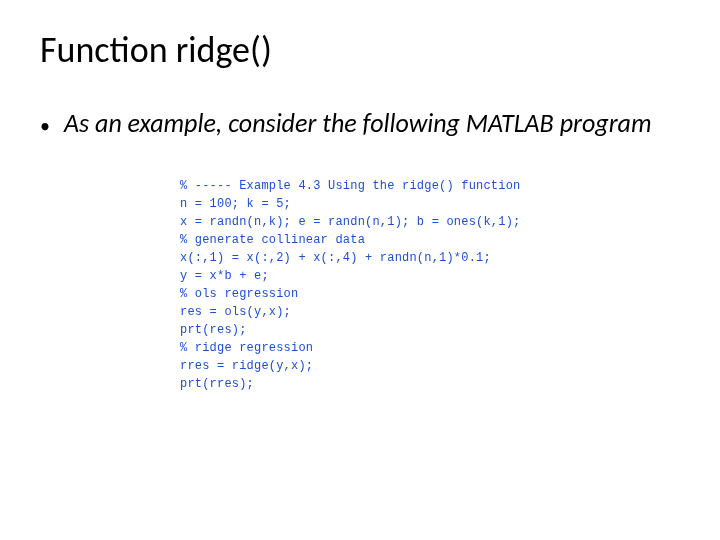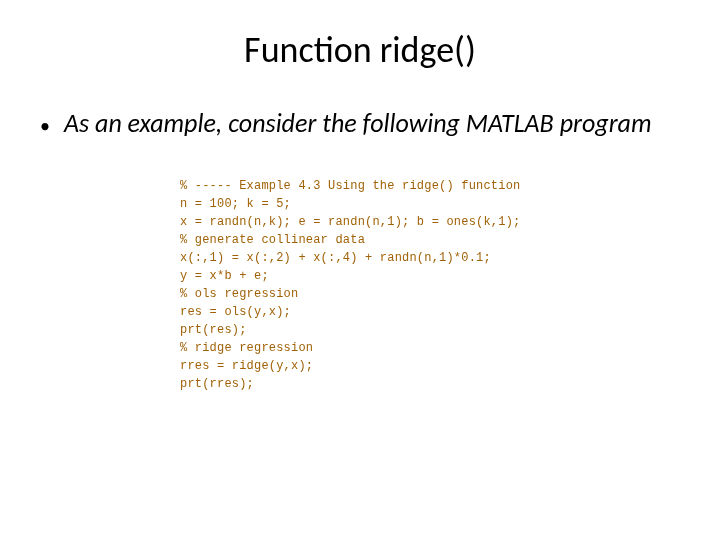--- a/index.html
+++ b/index.html
@@ -1,30 +1,30 @@
 <!DOCTYPE html>
 <html><head>
 <meta charset="utf-8">
 <style>
   * { margin: 0; padding: 0; box-sizing: border-box; }
   html, body { width: 720px; height: 540px; background: #fff; font-family: Calibri, 'Segoe UI', Arial, sans-serif; color: #000; }
   .slide { width: 720px; height: 540px; position: relative; padding: 20px 40px; }
-  .title { font-size: 36px; font-weight: 400; text-align: center; margin-top: 8px; margin-bottom: 36px; }
+  .title { font-size: 36px; font-weight: 400; margin-top: 8px; margin-bottom: 36px; }
   .body { font-size: 26px; line-height: 1.2; }
   .bullet-row { display: flex; align-items: flex-start; }
   .bullet-dot { font-size: 20px; margin-right: 14px; margin-top: 6px; }
   .bullet-text { flex: 1; font-style: italic; }
   .code-block {
     font-family: 'Courier New', Courier, monospace;
     font-size: 12px;
     line-height: 1.5;
     white-space: pre;
     margin-top: 38px;
     margin-left: 140px;
-    color: #a16207;
+    color: #1d4ed8;
     letter-spacing: 0.2px;
   }
 </style>
 </head>
 <body>
 
 <div class="slide">
   <h1 class="title">Function ridge()</h1>
   <div class="body">
     <div class="bullet-row">

